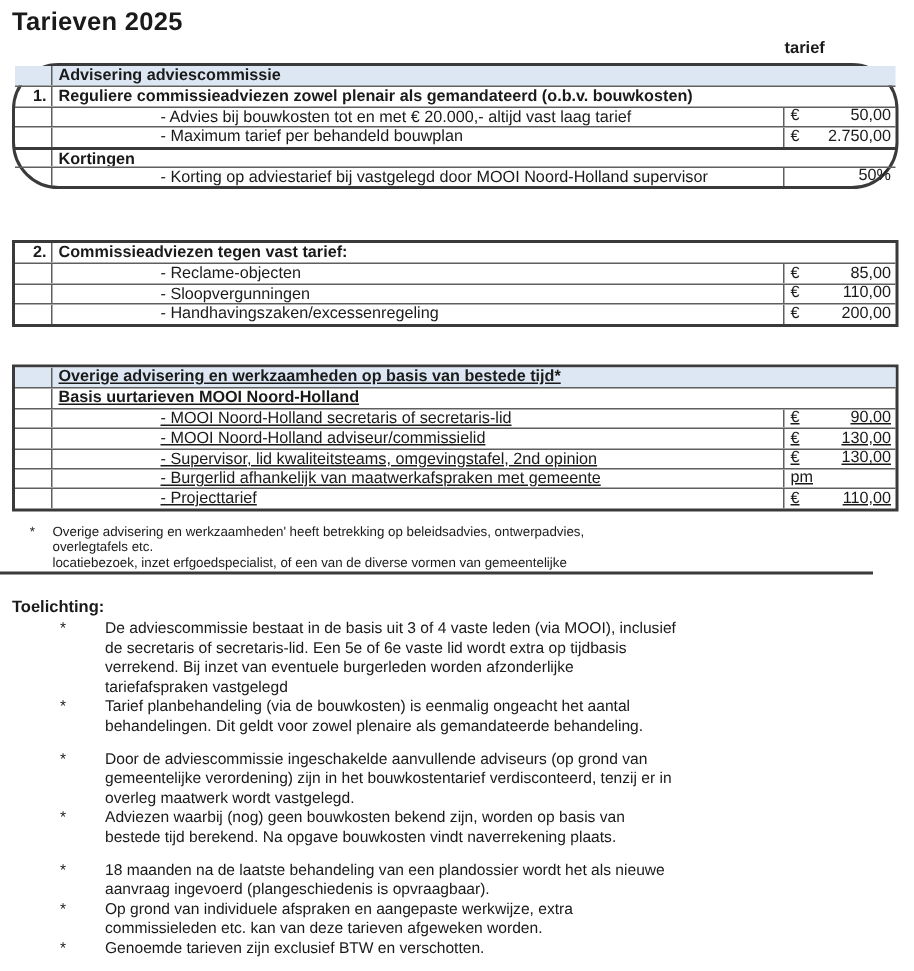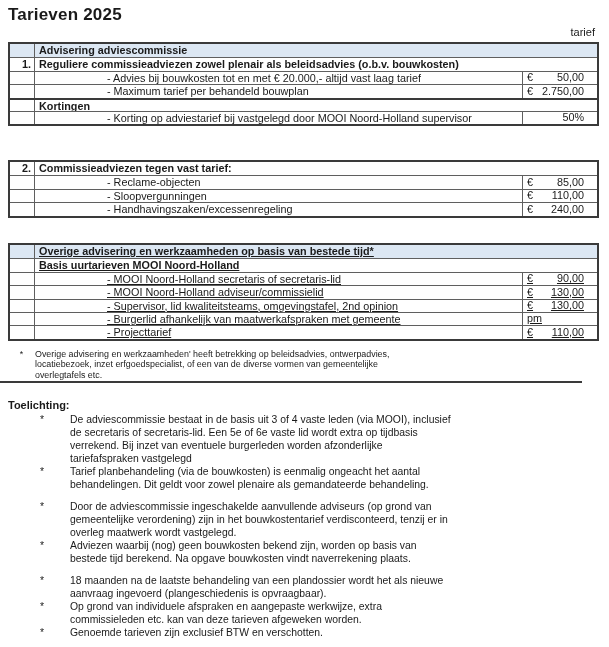--- a/index.html
+++ b/index.html
@@ -18,21 +18,21 @@
     overflow:hidden;
   }
   .page{position:relative;width:609px;height:471px;background:#fff;}
 
   .doc-title{
     position:absolute;left:8px;top:5px;
     font-size:17px;font-weight:bold;letter-spacing:.2px;
   }
   .tarief-label{
     position:absolute;left:523px;top:26px;width:72px;
-    font-size:11px;font-weight:normal;text-align:right;
+    font-size:11px;font-weight:bold;text-align:left;
   }
 
   
   .tbox{
     position:absolute;left:8px;width:591px;
     border:2px solid var(--border-dark,#3a3a3a);
     background:#fff;
   }
   .trow{
     display:flex;align-items:center;
@@ -49,23 +49,23 @@
   }
   .cB{flex:1 1 auto;height:100%;padding-left:4px;overflow:hidden;}
   .cB.indent{padding-left:72px;font-weight:normal;}
   .cB.bold{font-weight:bold;}
   .cC{
     width:75px;flex:0 0 75px;height:100%;
     border-left:1px solid var(--border-inner,#5f5f5f);
     display:flex;align-items:center;
   }
   .cC .cur{padding-left:4px;flex:0 0 auto;}
-  .cC .val{flex:1 1 auto;text-align:right;padding-right:13px;}
-
-  #box1{top:42px;}
+  .cC .val{flex:1 1 auto;text-align:right;padding-right:3px;}
+
+  #box1{top:42px;border-radius:31px;}
   #box2{top:160px;}
   #box3{top:243px;text-decoration:underline;}
 
   
   .footnote{
     position:absolute;left:8px;top:349px;width:574px;
     font-size:8.9px;line-height:10.4px;
     display:flex;
   }
   .footnote .fn-marker{width:27px;flex:0 0 27px;text-align:center;}
@@ -96,21 +96,21 @@
   <div class="doc-title">Tarieven 2025</div>
   <div class="tarief-label">tarief</div>
 
   <div class="tbox" id="box1">
     <div class="trow header-row">
       <div class="cA"></div>
       <div class="cB">Advisering adviescommissie</div>
     </div>
     <div class="trow">
       <div class="cA">1.</div>
-      <div class="cB bold">Reguliere commissieadviezen zowel plenair als beleidsadvies (o.b.v. bouwkosten)</div>
+      <div class="cB bold">Reguliere commissieadviezen zowel plenair als gemandateerd (o.b.v. bouwkosten)</div>
     </div>
     <div class="trow">
       <div class="cA"></div>
       <div class="cB indent">- Advies bij bouwkosten tot en met € 20.000,- altijd vast laag tarief</div>
       <div class="cC">
         <span class="cur">€</span>
         <span class="val">50,00</span>
       </div>
     </div>
     <div class="trow">
@@ -154,21 +154,21 @@
       <div class="cC">
         <span class="cur">€</span>
         <span class="val">110,00</span>
       </div>
     </div>
     <div class="trow">
       <div class="cA"></div>
       <div class="cB indent">- Handhavingszaken/excessenregeling</div>
       <div class="cC">
         <span class="cur">€</span>
-        <span class="val">240,00</span>
+        <span class="val">200,00</span>
       </div>
     </div>
   </div>
 
   <div class="tbox" id="box3">
     <div class="trow header-row">
       <div class="cA"></div>
       <div class="cB">Overige advisering en werkzaamheden op basis van bestede tijd*</div>
     </div>
     <div class="trow">
@@ -214,22 +214,22 @@
         <span class="cur">€</span>
         <span class="val">110,00</span>
       </div>
     </div>
   </div>
 
   <div class="footnote">
     <div class="fn-marker">*</div>
     <div class="fn-lines">
       <div>Overige advisering en werkzaamheden' heeft betrekking op beleidsadvies, ontwerpadvies,</div>
+      <div>overlegtafels  etc.</div>
       <div>locatiebezoek, inzet erfgoedspecialist, of een van de diverse vormen van gemeentelijke</div>
-      <div>overlegtafels  etc.</div>
     </div>
   </div>
   <div class="bottom-rule"></div>
 
   <div class="toelichting-heading">Toelichting:</div>
 
   <div class="bullets">
     <div class="bullet">
       <div class="b-marker">*</div>
       <div class="b-text">De adviescommissie bestaat in de basis uit 3 of 4 vaste leden (via MOOI), inclusief de secretaris of secretaris-lid. Een 5e of 6e vaste lid wordt extra op tijdbasis verrekend. Bij inzet van eventuele burgerleden worden afzonderlijke tariefafspraken vastgelegd</div>

